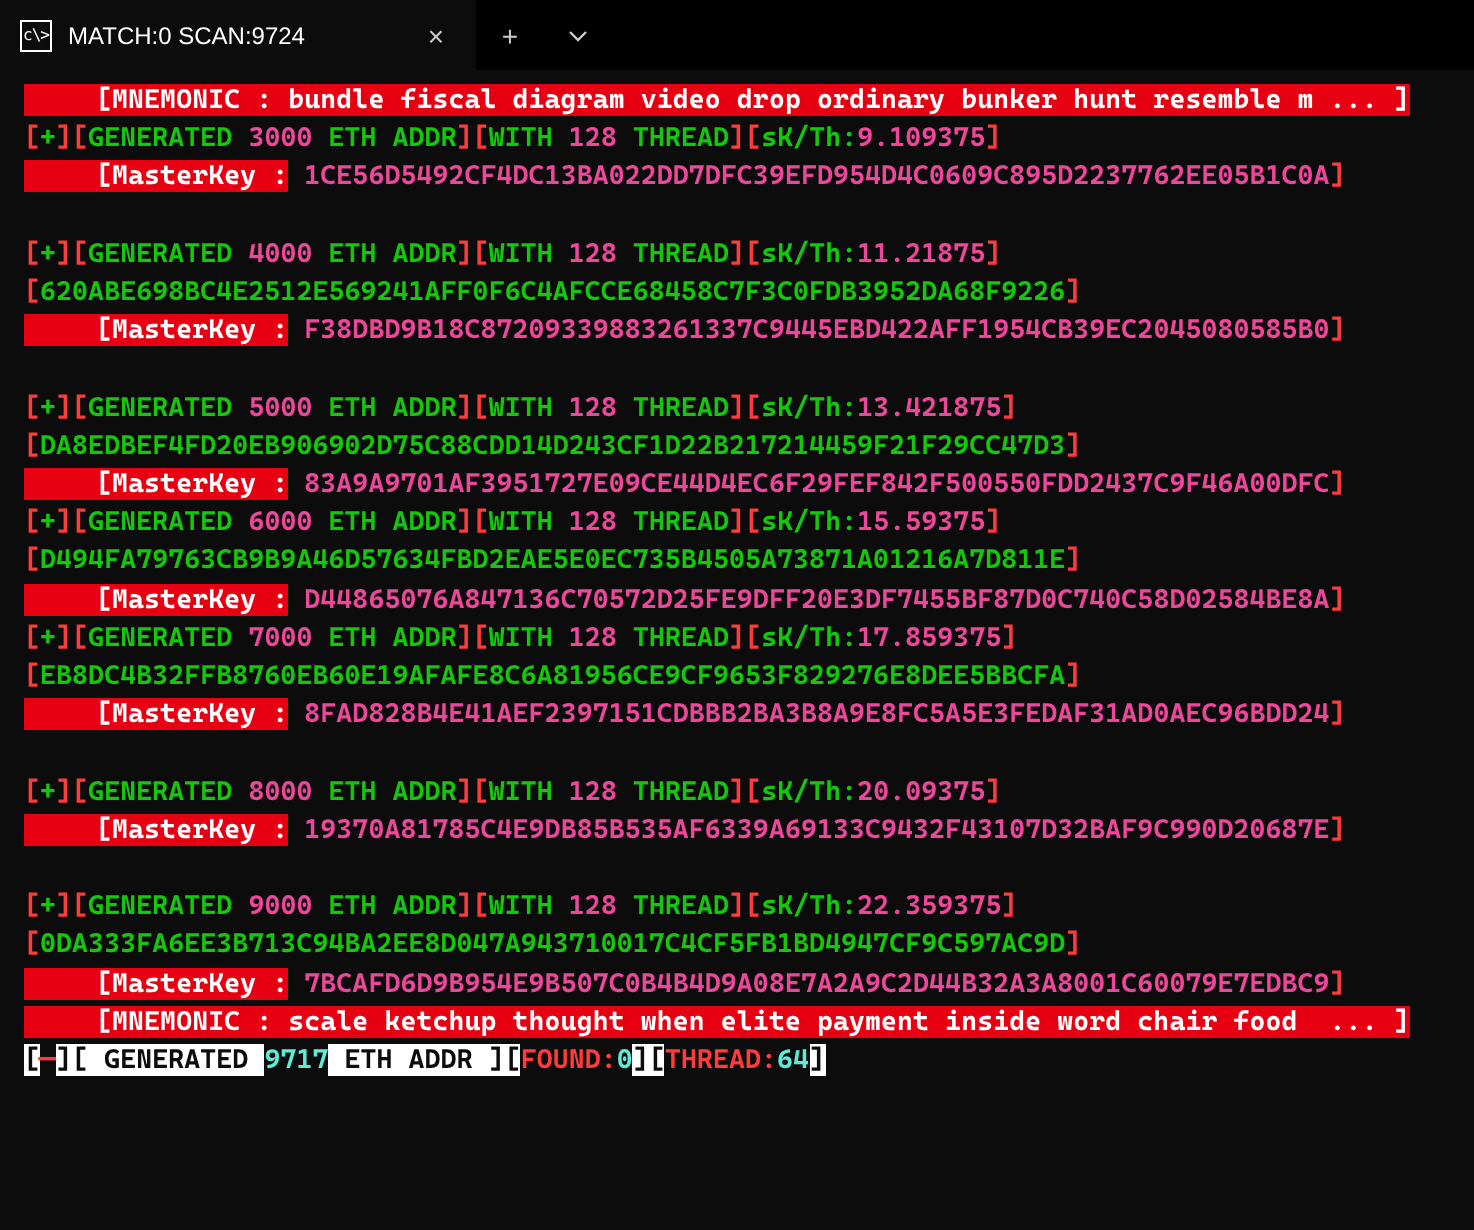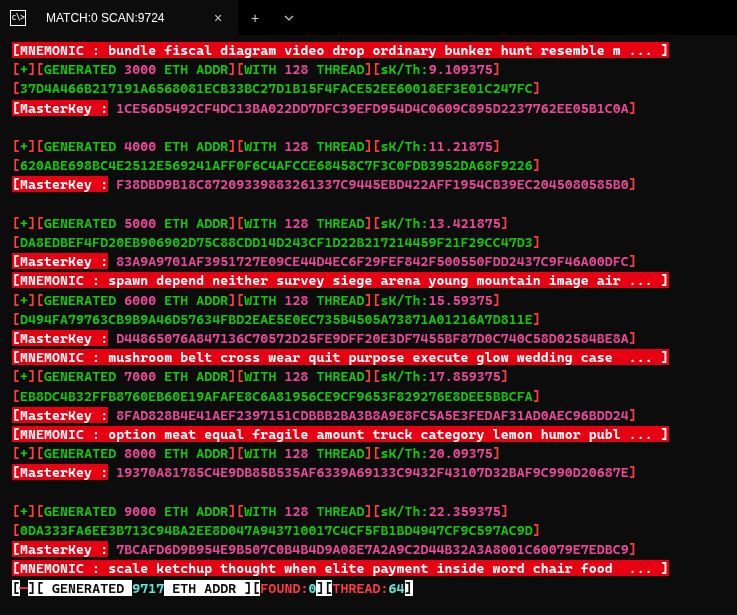--- a/index.html
+++ b/index.html
@@ -1,26 +1,26 @@
 <!DOCTYPE html>
 <html><head>
 <meta charset="utf-8">
 <style>
   * { margin:0; padding:0; box-sizing:border-box; }
   body { background:#0c0c0c; width:737px; height:615px; overflow:hidden; font-family:"Cascadia Mono","Consolas",monospace; font-size:13.5px; font-weight:700; color:#fff; }
   .titlebar { height:35px; background:#000; display:flex; align-items:stretch; color:#fff; font-family:"Segoe UI",sans-serif; font-size:12px; font-weight:400; }
   .tab { width:238px; background:#0c0c0c; display:flex; align-items:center; padding:0 12px 0 10px; gap:8px; position:relative; }
   .tab-icon { width:16px; height:16px; border:1px solid #fff; display:flex; align-items:center; justify-content:center; font-size:8px; font-family:monospace; letter-spacing:-0.5px; }
-  .tab-title { flex:1; white-space:nowrap; overflow:hidden;margin-left:12px; }
+  .tab-title { flex:1; white-space:nowrap; overflow:hidden; }
   .tab-close { width:16px; height:16px; font-size:14px; color:#ccc; display:flex; align-items:center; justify-content:center; margin-left:auto; }
   .tab-btn { width:34px; display:flex; align-items:center; justify-content:center; color:#ccc; font-size:14px; }
   .drop { width:34px; display:flex; align-items:center; justify-content:center; color:#ccc; }
   .terminal { padding:6px 4px; line-height:19.2px; letter-spacing:0.1px; }
   .line { white-space:pre; }
-  .bg-red   { background:#e60012; color:#fff; }
+  .bg-red   { background:#e60012; color:#fff;padding-left:36px; }
   .bg-white { background:#fff; color:#0c0c0c; }
   .fg-red   { color:#ff3b3b; }
   .fg-green { color:#16c60c; }
   .fg-cyan  { color:#5eead4; }
   .fg-white { color:#ec4899; }
 </style>
 </head>
 <body>
 
 <div class="titlebar">
@@ -33,39 +33,36 @@
   <div class="drop">
     <svg width="10" height="10" viewBox="0 0 10 10">
         <path d="M1 3 L5 7 L9 3" stroke="#ccc" stroke-width="1.2" fill="none"></path>
       </svg>
   </div>
 </div>
 
 <div class="terminal" id="term">
     <div class="line"><span> </span><span class="bg-red">[MNEMONIC : bundle fiscal diagram video drop ordinary bunker hunt resemble m ... ]</span></div>
     <div class="line"><span class="fg-red"> [</span><span class="fg-green">+</span><span class="fg-red">][</span><span class="fg-green">GENERATED </span><span class="fg-white">3000</span><span class="fg-green"> ETH ADDR</span><span class="fg-red">][</span><span class="fg-green">WITH </span><span class="fg-white">128</span><span class="fg-green"> THREAD</span><span class="fg-red">][</span><span class="fg-green">sK/Th:</span><span class="fg-white">9.109375</span><span class="fg-red">]</span></div>
-    <div class="line"><span class="fg-red"> [</span><span class="fg-green">37D4A466B217191A6568081ECB33BC27D1B15F4FACE52EE60018EF3E01C247FC</span><span class="fg-red">]</span></div>
     <div class="line"><span> </span><span class="bg-red">[MasterKey :</span><span class="fg-white"> 1CE56D5492CF4DC13BA022DD7DFC39EFD954D4C0609C895D2237762EE05B1C0A</span><span class="fg-red">]</span></div>
     <div class="line"><span> </span></div>
     <div class="line"><span class="fg-red"> [</span><span class="fg-green">+</span><span class="fg-red">][</span><span class="fg-green">GENERATED </span><span class="fg-white">4000</span><span class="fg-green"> ETH ADDR</span><span class="fg-red">][</span><span class="fg-green">WITH </span><span class="fg-white">128</span><span class="fg-green"> THREAD</span><span class="fg-red">][</span><span class="fg-green">sK/Th:</span><span class="fg-white">11.21875</span><span class="fg-red">]</span></div>
     <div class="line"><span class="fg-red"> [</span><span class="fg-green">620ABE698BC4E2512E569241AFF0F6C4AFCCE68458C7F3C0FDB3952DA68F9226</span><span class="fg-red">]</span></div>
     <div class="line"><span> </span><span class="bg-red">[MasterKey :</span><span class="fg-white"> F38DBD9B18C87209339883261337C9445EBD422AFF1954CB39EC2045080585B0</span><span class="fg-red">]</span></div>
     <div class="line"><span> </span></div>
     <div class="line"><span class="fg-red"> [</span><span class="fg-green">+</span><span class="fg-red">][</span><span class="fg-green">GENERATED </span><span class="fg-white">5000</span><span class="fg-green"> ETH ADDR</span><span class="fg-red">][</span><span class="fg-green">WITH </span><span class="fg-white">128</span><span class="fg-green"> THREAD</span><span class="fg-red">][</span><span class="fg-green">sK/Th:</span><span class="fg-white">13.421875</span><span class="fg-red">]</span></div>
     <div class="line"><span class="fg-red"> [</span><span class="fg-green">DA8EDBEF4FD20EB906902D75C88CDD14D243CF1D22B217214459F21F29CC47D3</span><span class="fg-red">]</span></div>
     <div class="line"><span> </span><span class="bg-red">[MasterKey :</span><span class="fg-white"> 83A9A9701AF3951727E09CE44D4EC6F29FEF842F500550FDD2437C9F46A00DFC</span><span class="fg-red">]</span></div>
-    <div class="line"><span> </span><span class="bg-red">[MNEMONIC : spawn depend neither survey siege arena young mountain image air ... ]</span></div>
     <div class="line"><span class="fg-red"> [</span><span class="fg-green">+</span><span class="fg-red">][</span><span class="fg-green">GENERATED </span><span class="fg-white">6000</span><span class="fg-green"> ETH ADDR</span><span class="fg-red">][</span><span class="fg-green">WITH </span><span class="fg-white">128</span><span class="fg-green"> THREAD</span><span class="fg-red">][</span><span class="fg-green">sK/Th:</span><span class="fg-white">15.59375</span><span class="fg-red">]</span></div>
     <div class="line"><span class="fg-red"> [</span><span class="fg-green">D494FA79763CB9B9A46D57634FBD2EAE5E0EC735B4505A73871A01216A7D811E</span><span class="fg-red">]</span></div>
     <div class="line"><span> </span><span class="bg-red">[MasterKey :</span><span class="fg-white"> D44865076A847136C70572D25FE9DFF20E3DF7455BF87D0C740C58D02584BE8A</span><span class="fg-red">]</span></div>
-    <div class="line"><span> </span><span class="bg-red">[MNEMONIC : mushroom belt cross wear quit purpose execute glow wedding case  ... ]</span></div>
     <div class="line"><span class="fg-red"> [</span><span class="fg-green">+</span><span class="fg-red">][</span><span class="fg-green">GENERATED </span><span class="fg-white">7000</span><span class="fg-green"> ETH ADDR</span><span class="fg-red">][</span><span class="fg-green">WITH </span><span class="fg-white">128</span><span class="fg-green"> THREAD</span><span class="fg-red">][</span><span class="fg-green">sK/Th:</span><span class="fg-white">17.859375</span><span class="fg-red">]</span></div>
     <div class="line"><span class="fg-red"> [</span><span class="fg-green">EB8DC4B32FFB8760EB60E19AFAFE8C6A81956CE9CF9653F829276E8DEE5BBCFA</span><span class="fg-red">]</span></div>
     <div class="line"><span> </span><span class="bg-red">[MasterKey :</span><span class="fg-white"> 8FAD828B4E41AEF2397151CDBBB2BA3B8A9E8FC5A5E3FEDAF31AD0AEC96BDD24</span><span class="fg-red">]</span></div>
-    <div class="line"><span> </span><span class="bg-red">[MNEMONIC : option meat equal fragile amount truck category lemon humor publ ... ]</span></div>
+    <div class="line"><span> </span></div>
     <div class="line"><span class="fg-red"> [</span><span class="fg-green">+</span><span class="fg-red">][</span><span class="fg-green">GENERATED </span><span class="fg-white">8000</span><span class="fg-green"> ETH ADDR</span><span class="fg-red">][</span><span class="fg-green">WITH </span><span class="fg-white">128</span><span class="fg-green"> THREAD</span><span class="fg-red">][</span><span class="fg-green">sK/Th:</span><span class="fg-white">20.09375</span><span class="fg-red">]</span></div>
     <div class="line"><span> </span><span class="bg-red">[MasterKey :</span><span class="fg-white"> 19370A81785C4E9DB85B535AF6339A69133C9432F43107D32BAF9C990D20687E</span><span class="fg-red">]</span></div>
     <div class="line"><span> </span></div>
     <div class="line"><span class="fg-red"> [</span><span class="fg-green">+</span><span class="fg-red">][</span><span class="fg-green">GENERATED </span><span class="fg-white">9000</span><span class="fg-green"> ETH ADDR</span><span class="fg-red">][</span><span class="fg-green">WITH </span><span class="fg-white">128</span><span class="fg-green"> THREAD</span><span class="fg-red">][</span><span class="fg-green">sK/Th:</span><span class="fg-white">22.359375</span><span class="fg-red">]</span></div>
     <div class="line"><span class="fg-red"> [</span><span class="fg-green">0DA333FA6EE3B713C94BA2EE8D047A943710017C4CF5FB1BD4947CF9C597AC9D</span><span class="fg-red">]</span></div>
     <div class="line"><span> </span><span class="bg-red">[MasterKey :</span><span class="fg-white"> 7BCAFD6D9B954E9B507C0B4B4D9A08E7A2A9C2D44B32A3A8001C60079E7EDBC9</span><span class="fg-red">]</span></div>
     <div class="line"><span> </span><span class="bg-red">[MNEMONIC : scale ketchup thought when elite payment inside word chair food  ... ]</span></div>
     <div class="line"><span> </span><span class="bg-white">[</span><span class="fg-red">─</span><span class="bg-white">][ GENERATED </span><span class="fg-cyan">9717</span><span class="bg-white"> ETH ADDR ][</span><span class="fg-red">FOUND:</span><span class="fg-cyan">0</span><span class="bg-white">][</span><span class="fg-red">THREAD:</span><span class="fg-cyan">64</span><span class="bg-white">]</span></div>
   </div>
 

